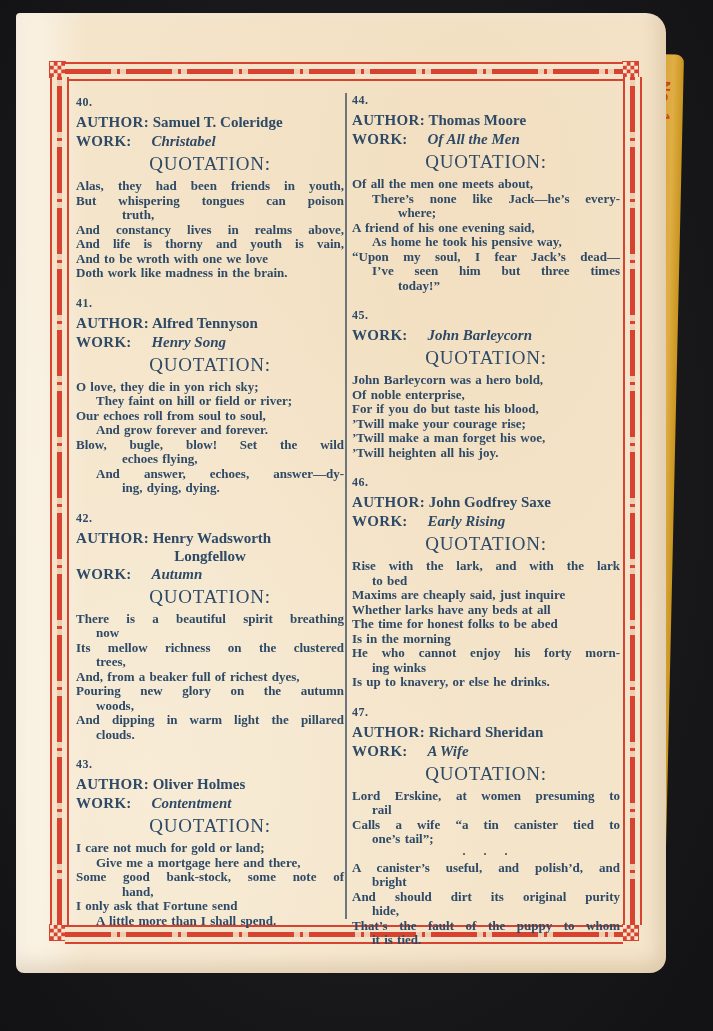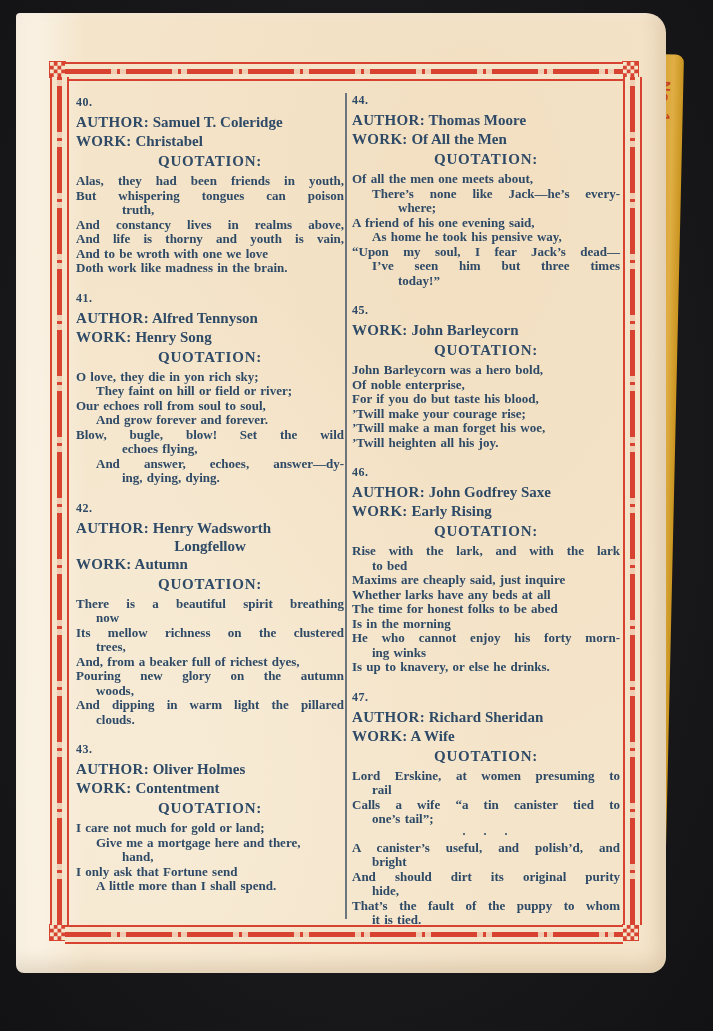--- a/index.html
+++ b/index.html
@@ -59,23 +59,23 @@
   
   .divider{position:absolute;left:329px;top:80px;width:2px;height:826px;background:#4a5a6b;opacity:.8;}
   
   .col{position:absolute;top:82px;width:268px;color:#2e4a66;}
   .col.left{left:60px;}
   .col.right{left:336px;top:80px;}
   .entry{margin:0 0 15px 0;}
   .entry-num{font-size:12px;font-weight:bold;letter-spacing:.5px;margin:0 0 5px 0;}
   .meta{font-size:15px;font-weight:bold;line-height:15px;margin:0 0 4px 0;}
   .meta .label{letter-spacing:.3px;margin-top:39px;}
-  .meta .work{}
+  .meta .work{font-style:italic;margin-left:16px;}
   .author-cont{text-align:center;font-size:15px;font-weight:bold;line-height:14px;margin:-1px 0 4px 0;}
-  .quot-head{text-align:center;font-size:15px;font-weight:bold;letter-spacing:.8px;margin:2px 0 4px 0;}
+  .quot-head{text-align:center;font-size:19px;font-weight:normal;letter-spacing:.8px;margin:2px 0 4px 0;}
   .qline{font-size:13px;font-weight:bold;line-height:14.5px;word-spacing:1px;}
   .qline.i1{padding-left:20px;}
   .qline.i2{padding-left:46px;}
   .qline.just{text-align:justify;text-align-last:justify;}
   .qline.sep{text-align:center;word-spacing:10px;font-size:12px;line-height:14px;letter-spacing:2px;}
 </style>
 </head>
 <body>
 
 <div class="spine">
@@ -148,20 +148,21 @@
         </div>
       </div>
       <div class="entry">
         <div class="entry-num">43.</div>
         <div class="meta"><span class="label">AUTHOR:</span> <span>Oliver Holmes</span></div>
         <div class="meta"><span class="label">WORK:</span> <span class="work">Contentment</span></div>
         <div class="quot-head">QUOTATION:</div>
         <div class="qlines">
           <div class="qline">I care not much for gold or land;</div>
           <div class="qline i1">Give me a mortgage here and there,</div>
+          <div class="qline just">Some good bank-stock, some note of</div>
           <div class="qline i2">hand,</div>
           <div class="qline">I only ask that Fortune send</div>
           <div class="qline i1">A little more than I shall spend.</div>
         </div>
       </div>
     </div>
   <div class="col right">
       <div class="entry">
         <div class="entry-num">44.</div>
         <div class="meta"><span class="label">AUTHOR:</span> <span>Thomas Moore</span></div>

